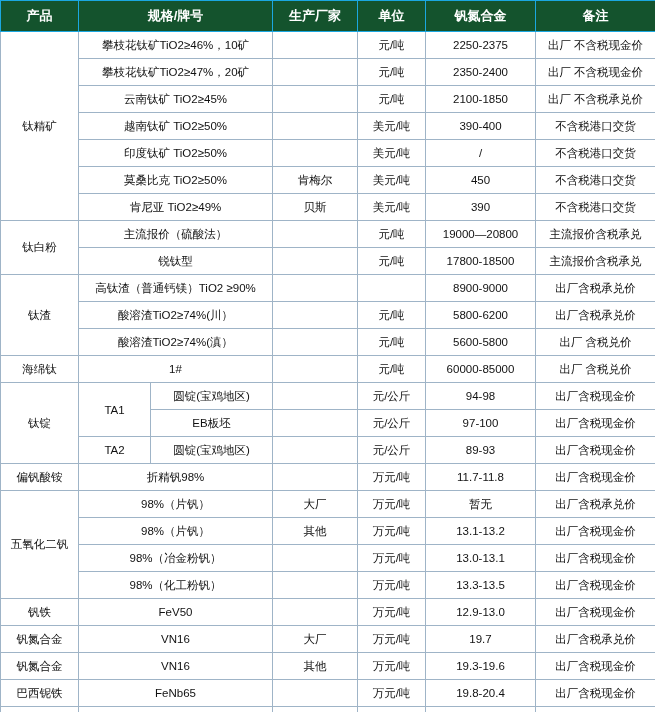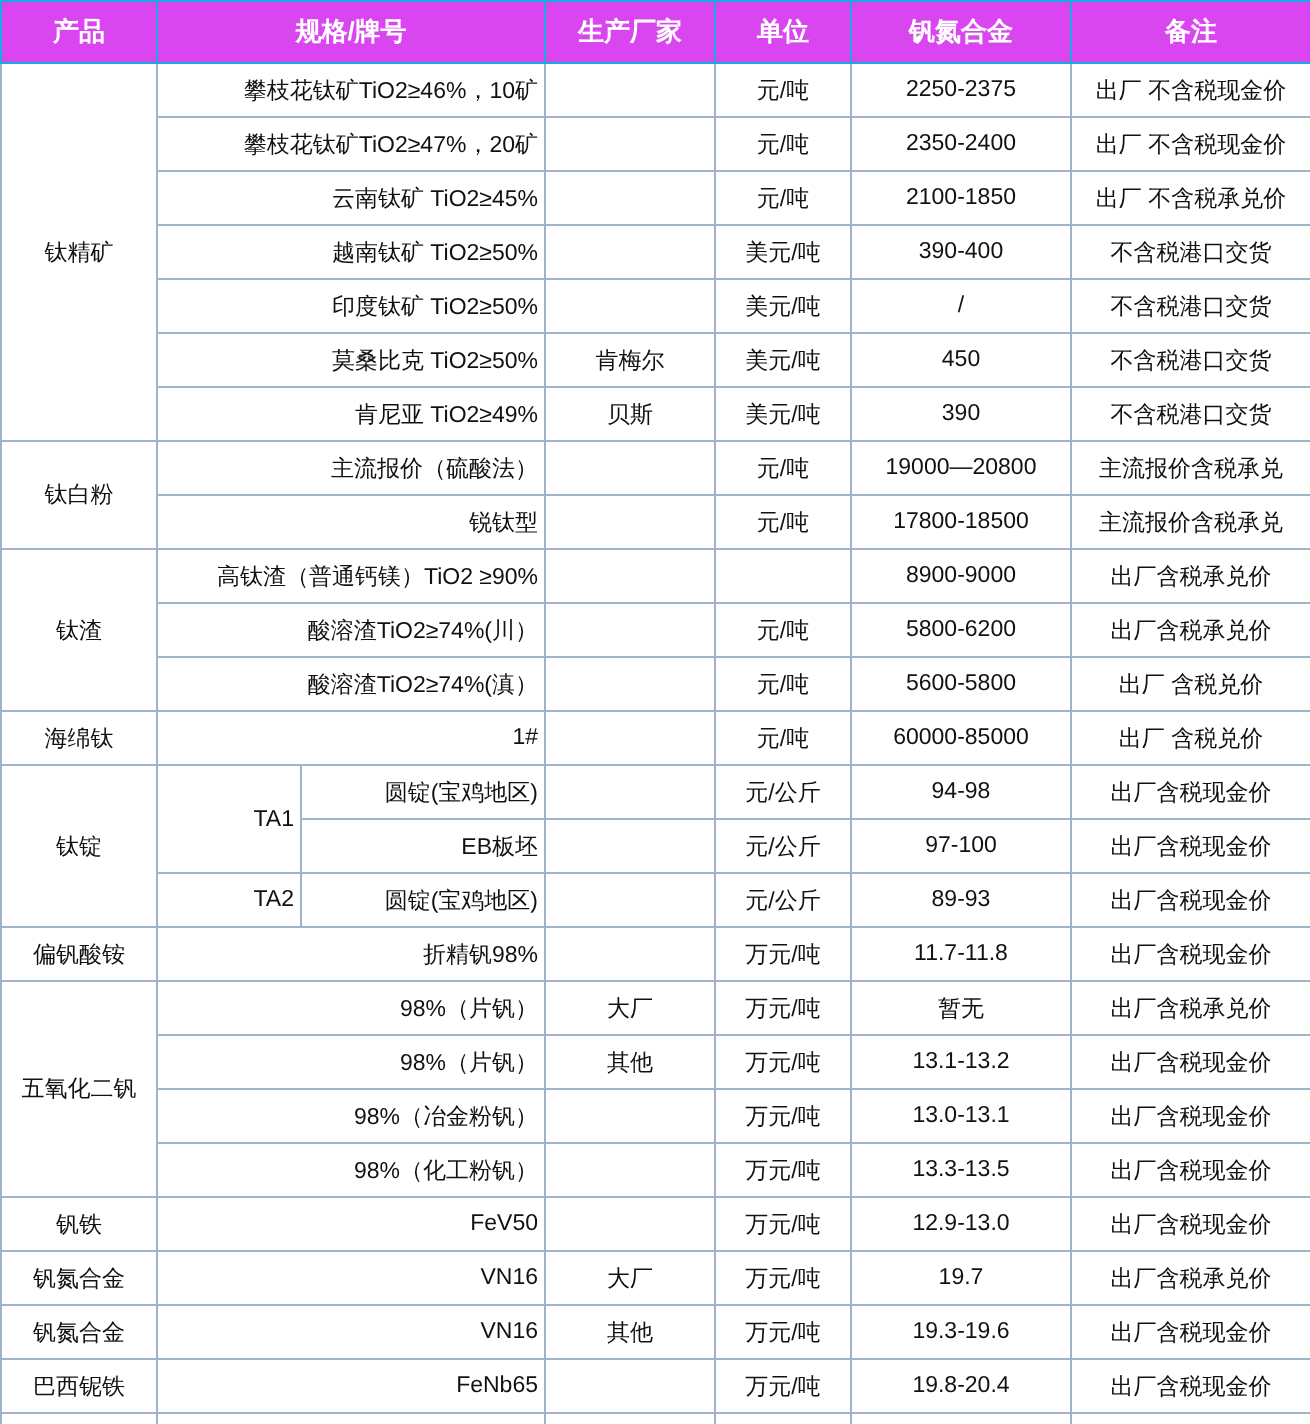--- a/index.html
+++ b/index.html
@@ -29,29 +29,29 @@
   #price-table th, #price-table td {
     border: 1px solid #9fb4c7;
     font-size: 11.5px;
     color: #111111;
     height: 26px;
     padding: 0 3px;
     overflow: hidden;
     white-space: nowrap;
   }
   #price-table thead th {
-    background: #d946ef;
+    background: #14532d;
     color: #ffffff;
     font-weight: bold;
     font-size: 13px;
     text-align: center;
     height: 30px;
     border: 1px solid #1ba7e0;
   }
-  td.cell-left { text-align: right; padding-left: 6px; }
+  td.cell-left { text-align: center; padding-left: 6px; }
   td.cell-center { text-align: center; }
   td.group-label {
     text-align: center;
     font-size: 12.5px;
     font-family: Liberation Mono, monospace;
   }
 </style>
 </head>
 <body>
 

